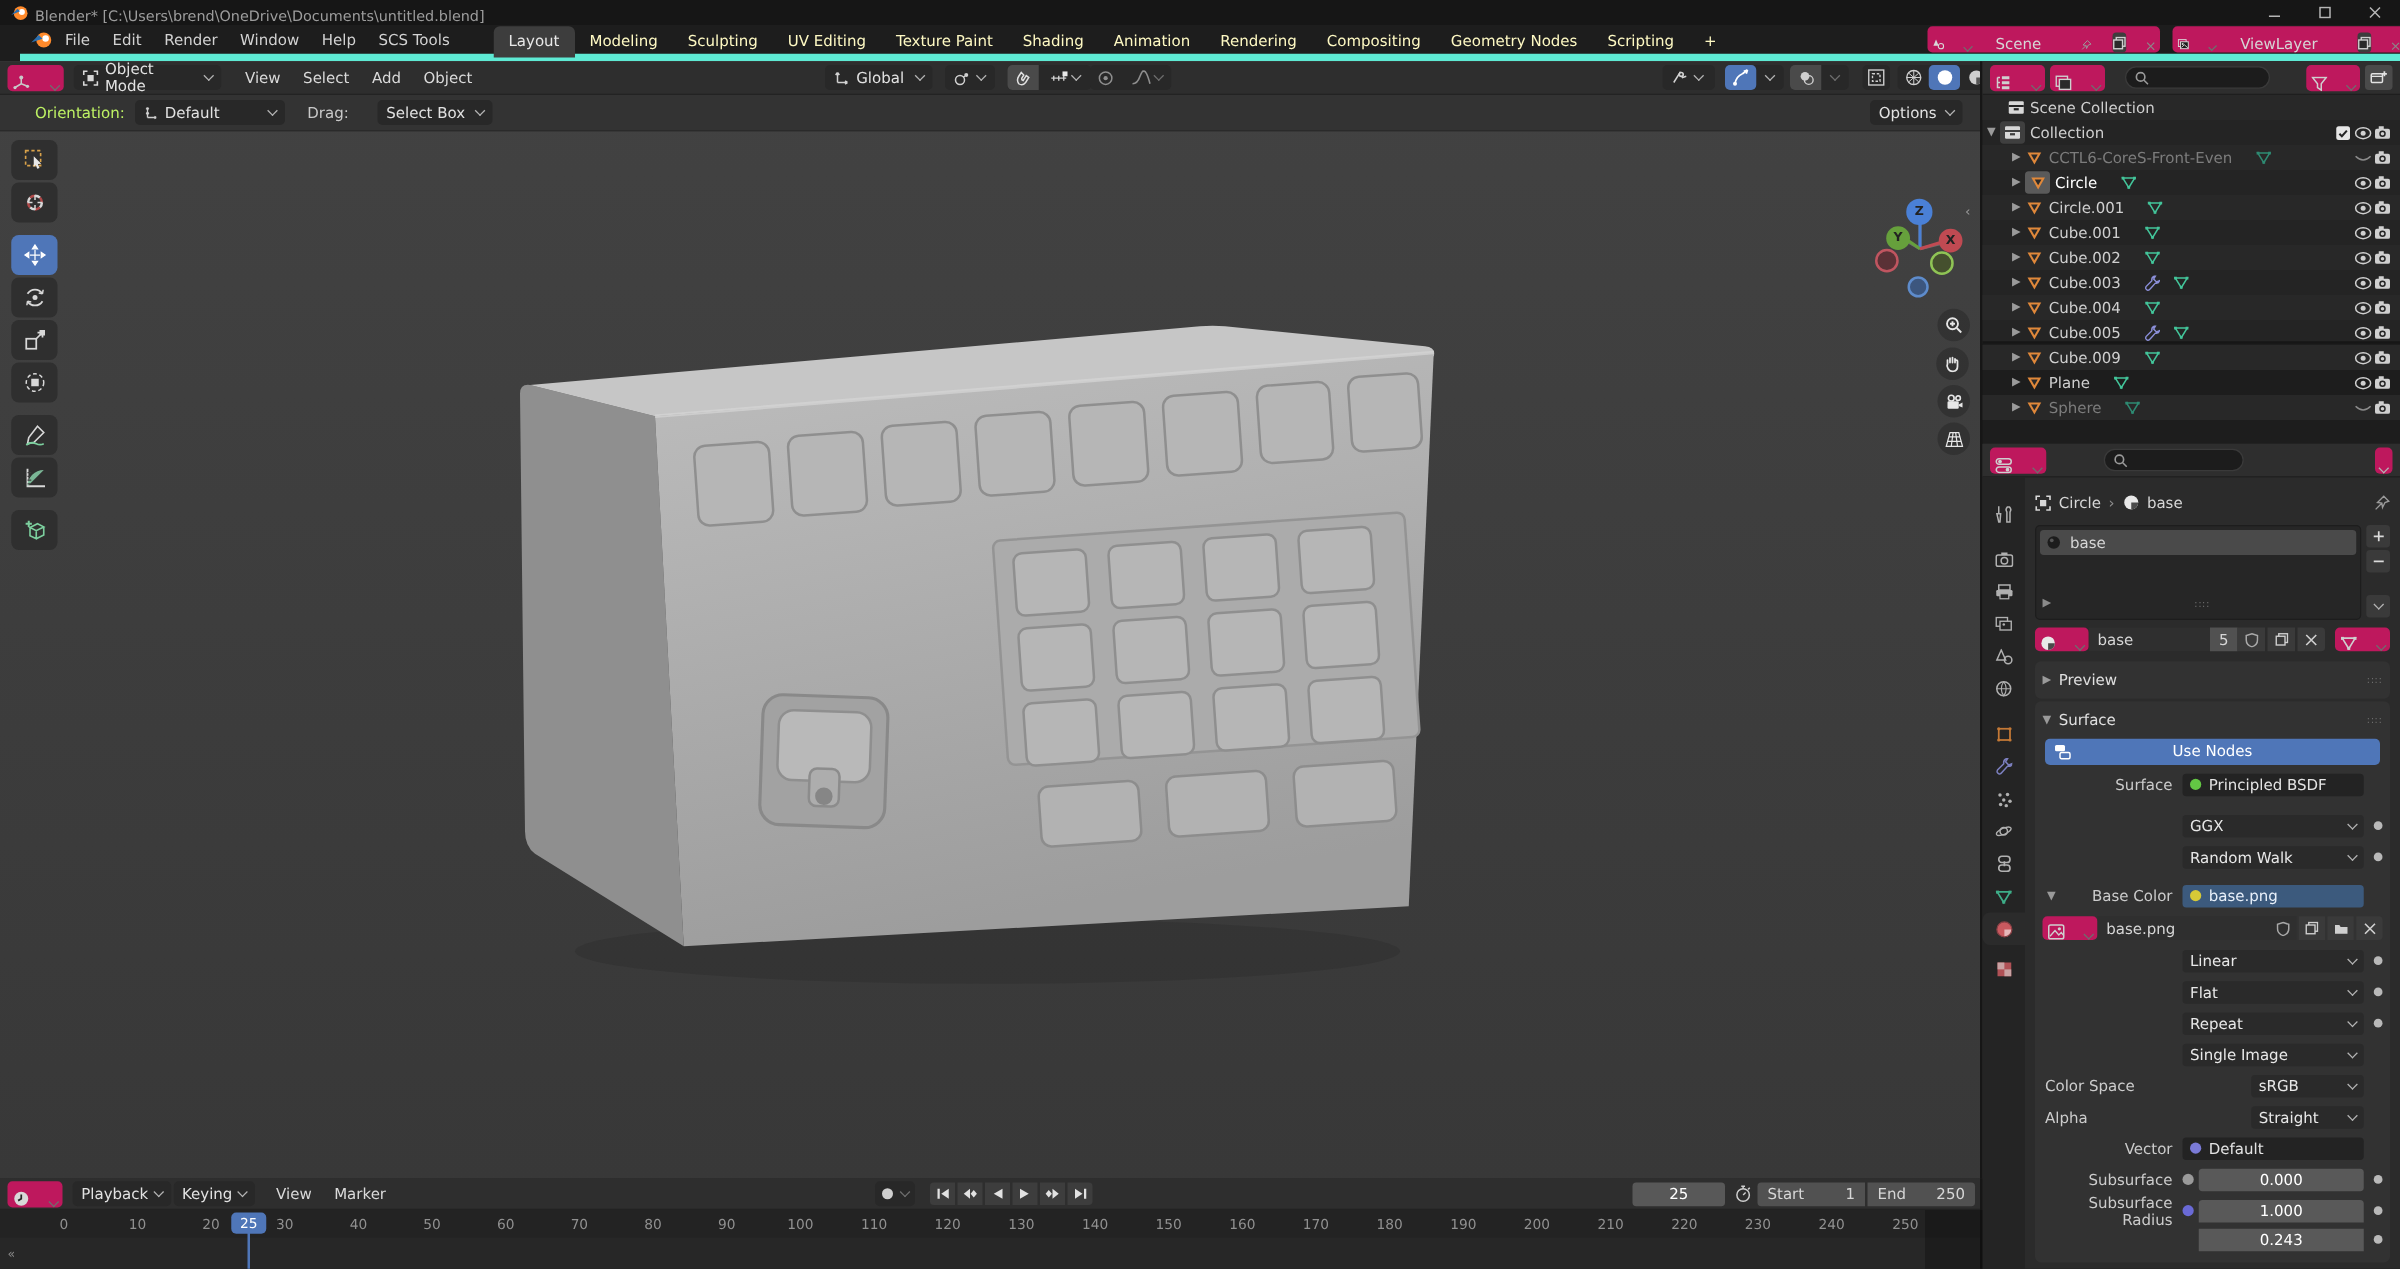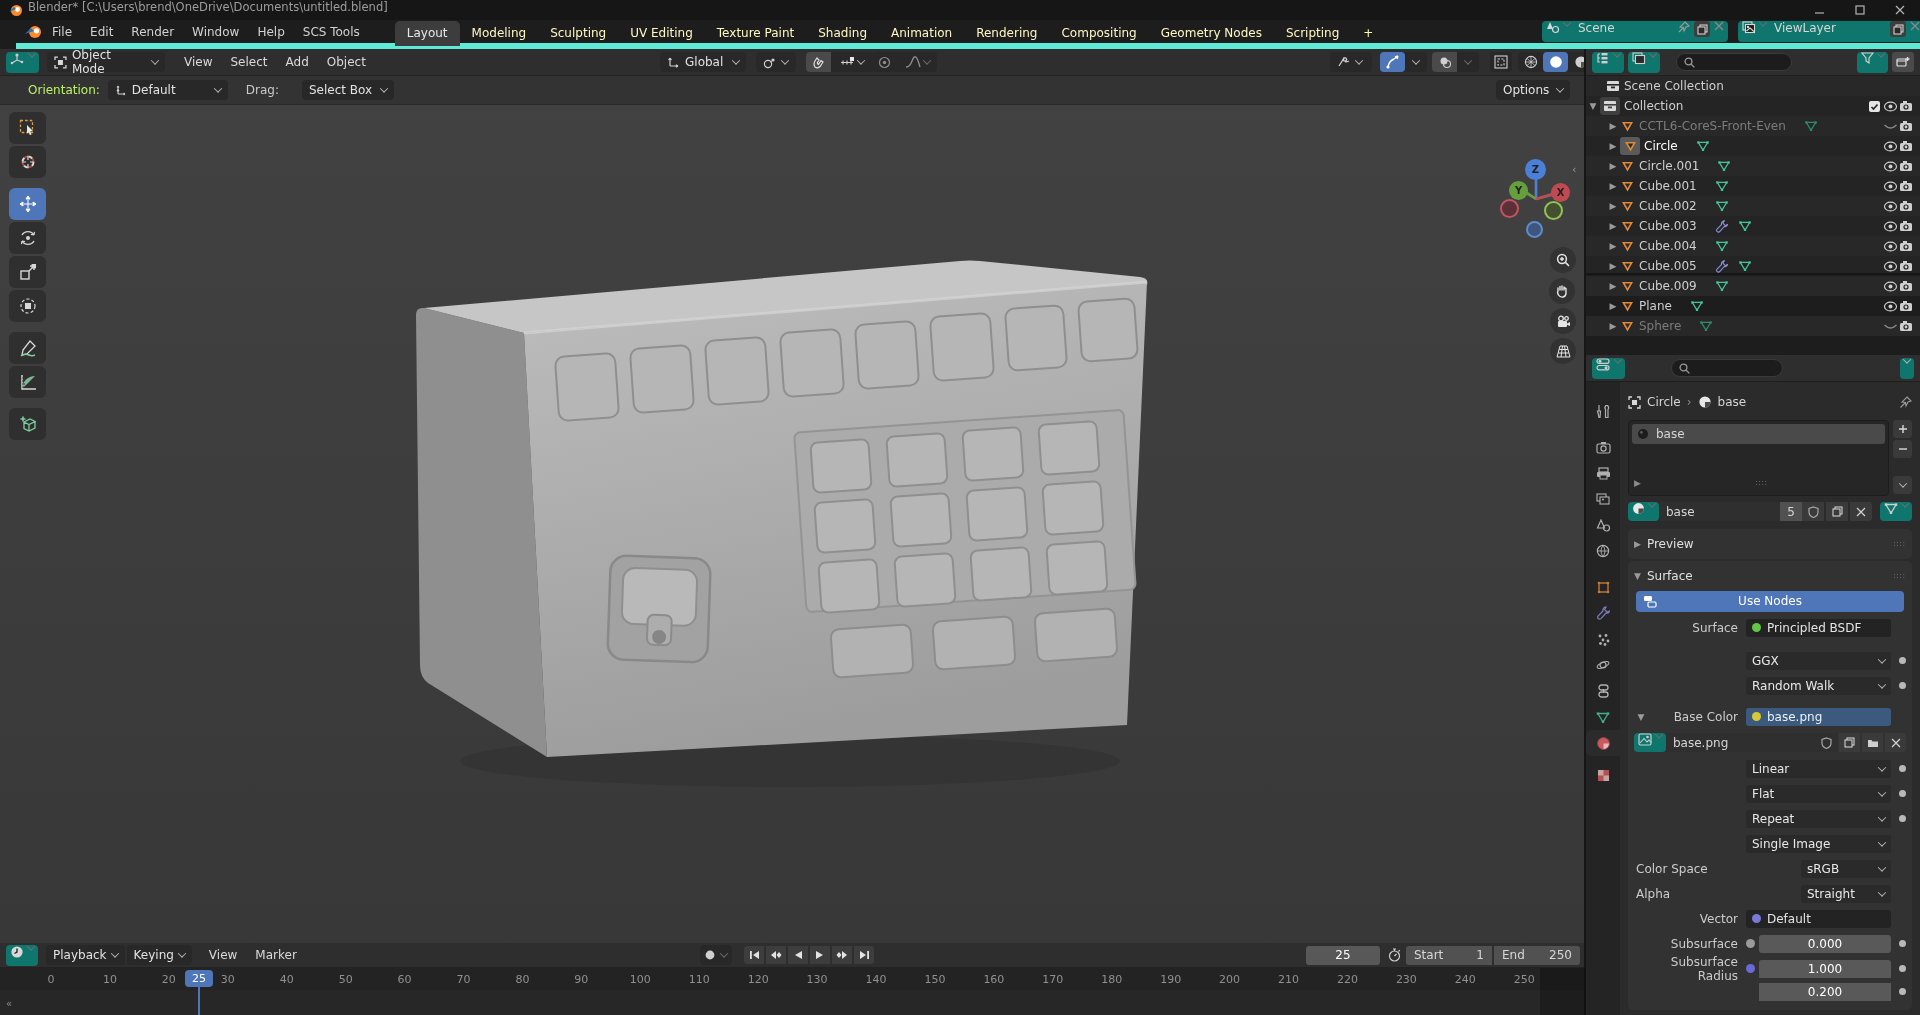--- a/index.html
+++ b/index.html
@@ -2,30 +2,30 @@
 <html><head>
 <meta charset="utf-8">
 <style>
 *{box-sizing:border-box;margin:0;padding:0}
 html,body{width:1920px;height:1015px;overflow:hidden;background:#1d1d1d;
 font-family:"DejaVu Sans","Liberation Sans",sans-serif;font-size:12px;color:#d6d6d6}
 .abs{position:absolute}
 .row{display:flex;align-items:center}
 svg{display:block}
 
-#titlebar{position:absolute;left:0;top:0;width:1920px;height:20px;background:#161616;display:flex;align-items:flex-start;color:#9d9d9d}
+#titlebar{position:absolute;left:0;top:0;width:1920px;height:20px;background:#161616;display:flex;align-items:flex-end;color:#9d9d9d}
 #titlebar .t{margin-left:6px;font-size:11.5px}
 .wbtns{margin-left:auto;display:flex}
 .wbtn{width:40px;height:20px;display:flex;align-items:center;justify-content:center;color:#aaa}
 #topbar{position:absolute;left:16px;top:20px;width:1920px;height:29px;background:#1d1d1d;display:flex;align-items:center;border-bottom:6px solid #5eead4}
 .menu{padding:0 9px;color:#d2d2d2;height:22px;display:flex;align-items:center;border-radius:3px}
 .tabs{display:flex;align-items:flex-end;height:29px;margin-left:26px}
 .tab{padding:5px 12px 6px;color:#fef9c3;border-radius:5px 5px 0 0;font-size:12px}
 .tab.active{background:#3d3d3d;color:#e8e8e8}
-.idsel{background:#0f766e;border-radius:4px;height:21px;display:flex;align-items:flex-start;padding:0 4px;gap:4px}
+.idsel{background:#be185d;border-radius:4px;height:21px;display:flex;align-items:flex-end;padding:0 4px;gap:16px}
 .chev{width:6px;height:6px;border-right:1.4px solid #b5b5b5;border-bottom:1.4px solid #b5b5b5;transform:rotate(45deg) translate(-1px,-1px)}
 .chev.dim{border-color:#6e6e6e}
 .sq{width:16px;height:16px;display:flex;align-items:center;justify-content:center}
 
 #viewport{position:absolute;left:0;top:49px;width:1586px;height:894px;background:linear-gradient(#424242,#383838);overflow:hidden;border-right:2px solid #161616}
 #vph{position:absolute;left:0;top:0;width:100%;height:27px;background:#2e2e2e;display:flex;align-items:center;border-bottom:1px solid #232323}
 #vptools{position:absolute;left:0;top:27px;width:100%;height:29px;background:#333333;display:flex;align-items:center;border-bottom:1px solid #2a2a2a}
 .pill{background:#282828;border-radius:4px;height:20px;display:inline-flex;align-items:center;padding:0 7px;gap:5px;color:#e2e2e2}
 .vmenu{padding:0 9px;color:#dadada}
 .tglgrp{display:flex;background:#282828;border-radius:4px;height:20px;align-items:center}
@@ -1293,21 +1293,21 @@
         <span class="cdot" style="background:#6a6ad6;margin-right:4px"></span>
         <div class="fld slider" style="border-radius:3px 3px 0 0">
             <span>1.000</span>
           </div>
         <span class="pdot"></span>
       </div>
       <div class="prow" style="height:21px">
         <span class="plabel"></span>
         <span style="width:13px"></span>
         <div class="fld slider" style="border-radius:0">
-            <span>0.200</span>
+            <span>0.243</span>
           </div>
         <span class="pdot"></span>
       </div>
     </div>
   </div>
 </div>
 
 <div id="timeline">
   <div id="tlh">
     <div class="idsel" style="margin-left:6px">

